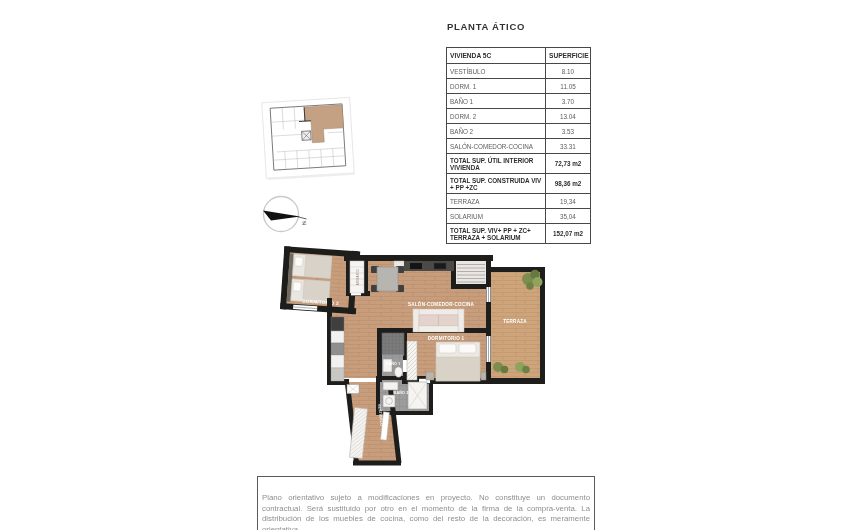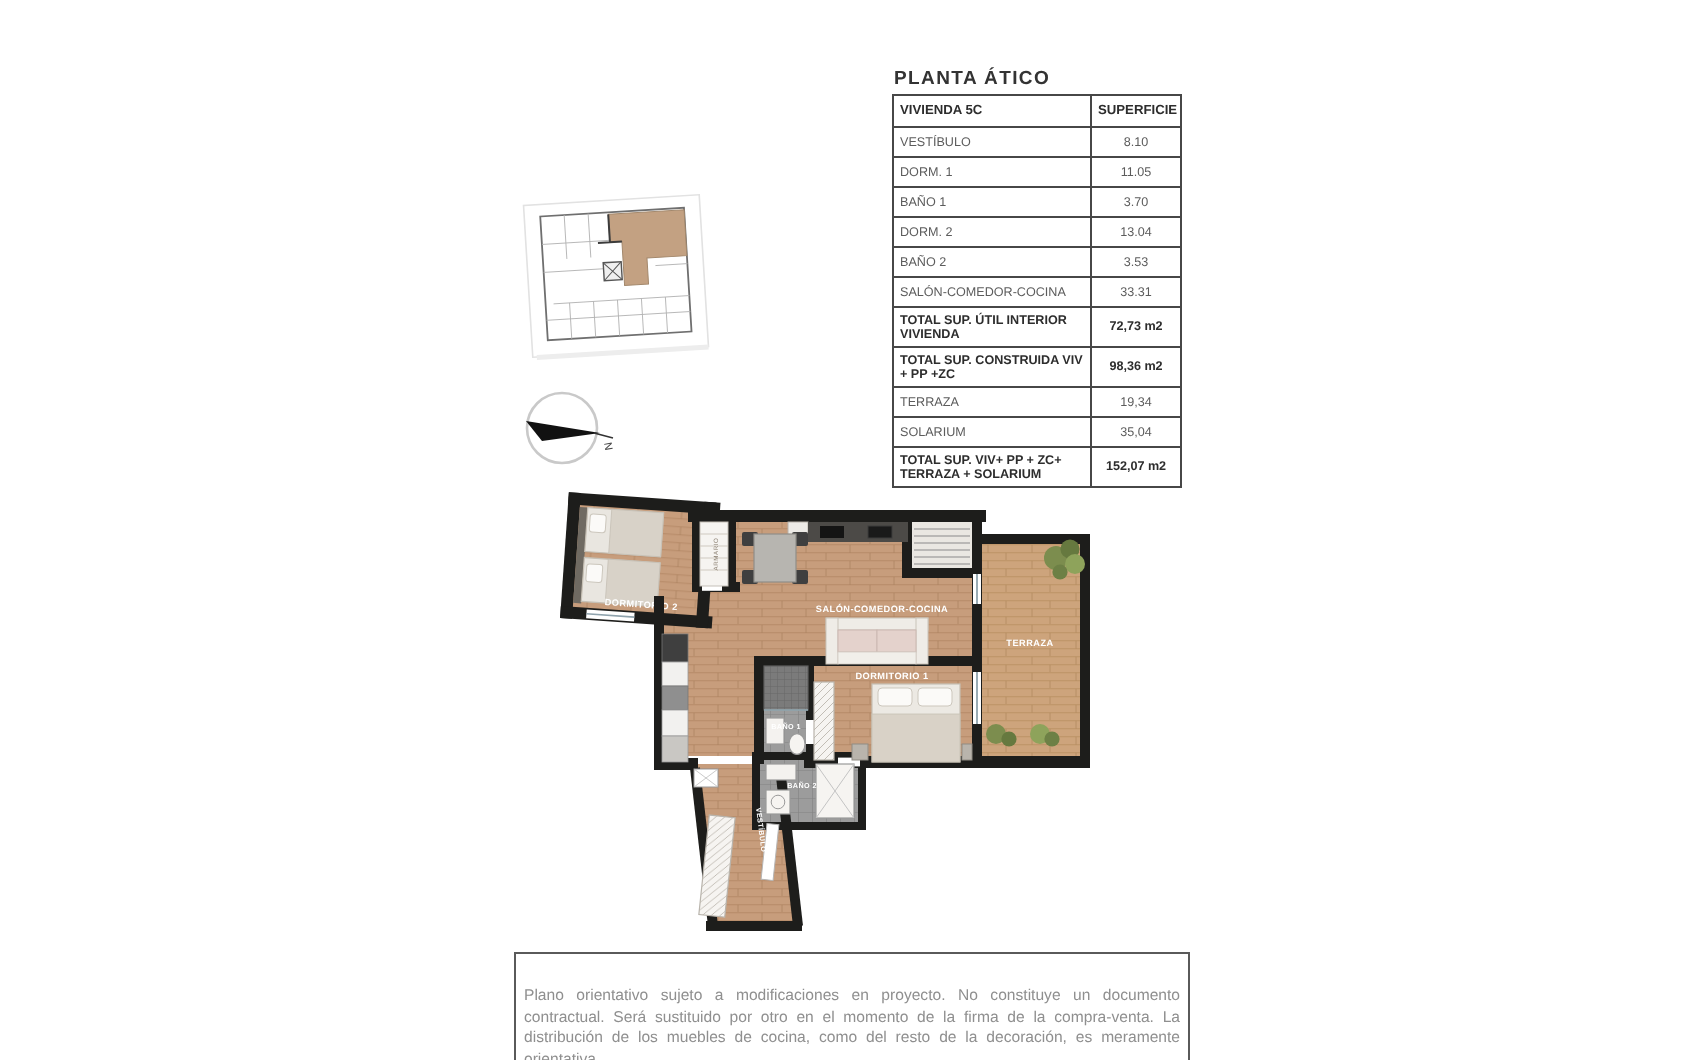--- a/index.html
+++ b/index.html
@@ -2,21 +2,21 @@
 <html><head>
 <meta charset="utf-8">
 <style>
   html,body { margin:0; padding:0; }
   body {
     width:850px; height:530px; position:relative; overflow:hidden;
     background:#ffffff; font-family:"Liberation Sans", sans-serif;
   }
   .page-title {
     position:absolute; left:447px; top:21px;
-    font-size:9.5px; font-weight:bold; letter-spacing:.7px; color:#333333;margin-top:13px;
+    font-size:9.5px; font-weight:bold; letter-spacing:.7px; color:#333333;
   }
   table.sup-table {
     position:absolute; left:446px; top:47px; width:145px;
     border-collapse:collapse; font-size:6.3px; color:#5c5c5c;
     table-layout:fixed;
   }
   .sup-table th, .sup-table td { border:1px solid #474747; padding:3.5px 3px; overflow:hidden; }
   .sup-table th { font-weight:bold; color:#2d2d2d; text-align:left; font-size:6.6px; padding:4px 3px; }
   .sup-table .val { width:38px; text-align:center; }
   .sup-table tr.bold-row td { font-weight:bold; color:#2d2d2d; padding:2.5px 3px; }

